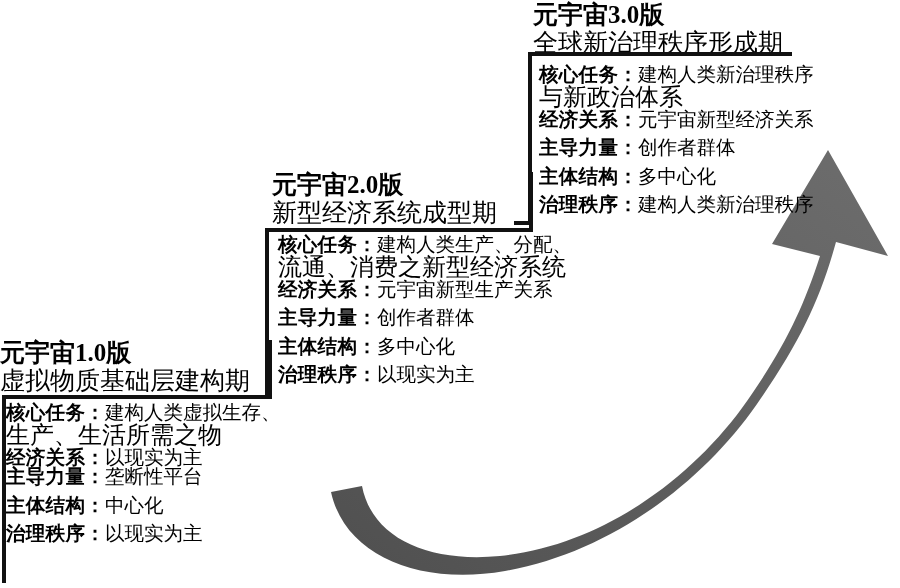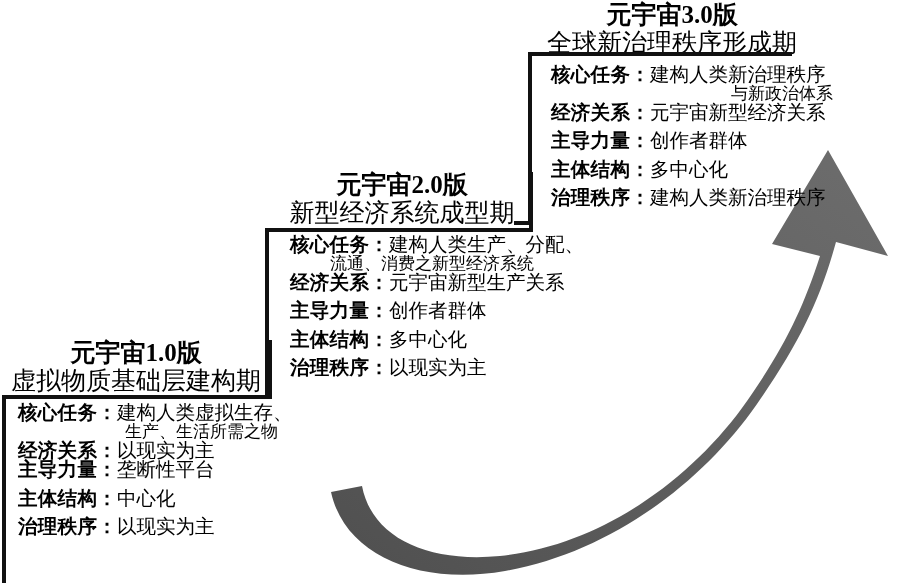--- a/index.html
+++ b/index.html
@@ -24,63 +24,62 @@
     z-index: 1;
   }
 
   .stage {
     position: absolute;
     z-index: 3;
   }
 
   
   .stage-title {
-    text-align: center;
+    text-align: left;
     line-height: 1.06;
     white-space: nowrap;
   }
   .title-line1 {
     font-weight: bold;
     font-size: 25px;
     letter-spacing: 0px;
     display: block;
   }
   .title-line2 {
     font-weight: normal;
     font-size: 25px;
     display: block;
     margin-top: 1px;
   }
 
   
   .stage-body {
-    padding-left: 18px;
+    padding-left: 6px;
   }
   .row {
     display: block;
     white-space: nowrap;
     font-size: 19.5px;
     line-height: 1.0;
   }
   .row .k {
     font-weight: bold;
     letter-spacing: 0.3px;
   }
   .row .v {
     font-weight: normal;
   }
   .row-wrap {
     margin-bottom: 0px;
   }
   .cont {
     display: block;
     white-space: nowrap;
-    font-size: 17px;
+    font-size: 24px;
     line-height: 1.02;
-    text-align: right;
   }
 
   
   .frame-line {
     position: absolute;
     background: #111111;
     z-index: 4;
   }
 </style>
 </head>

